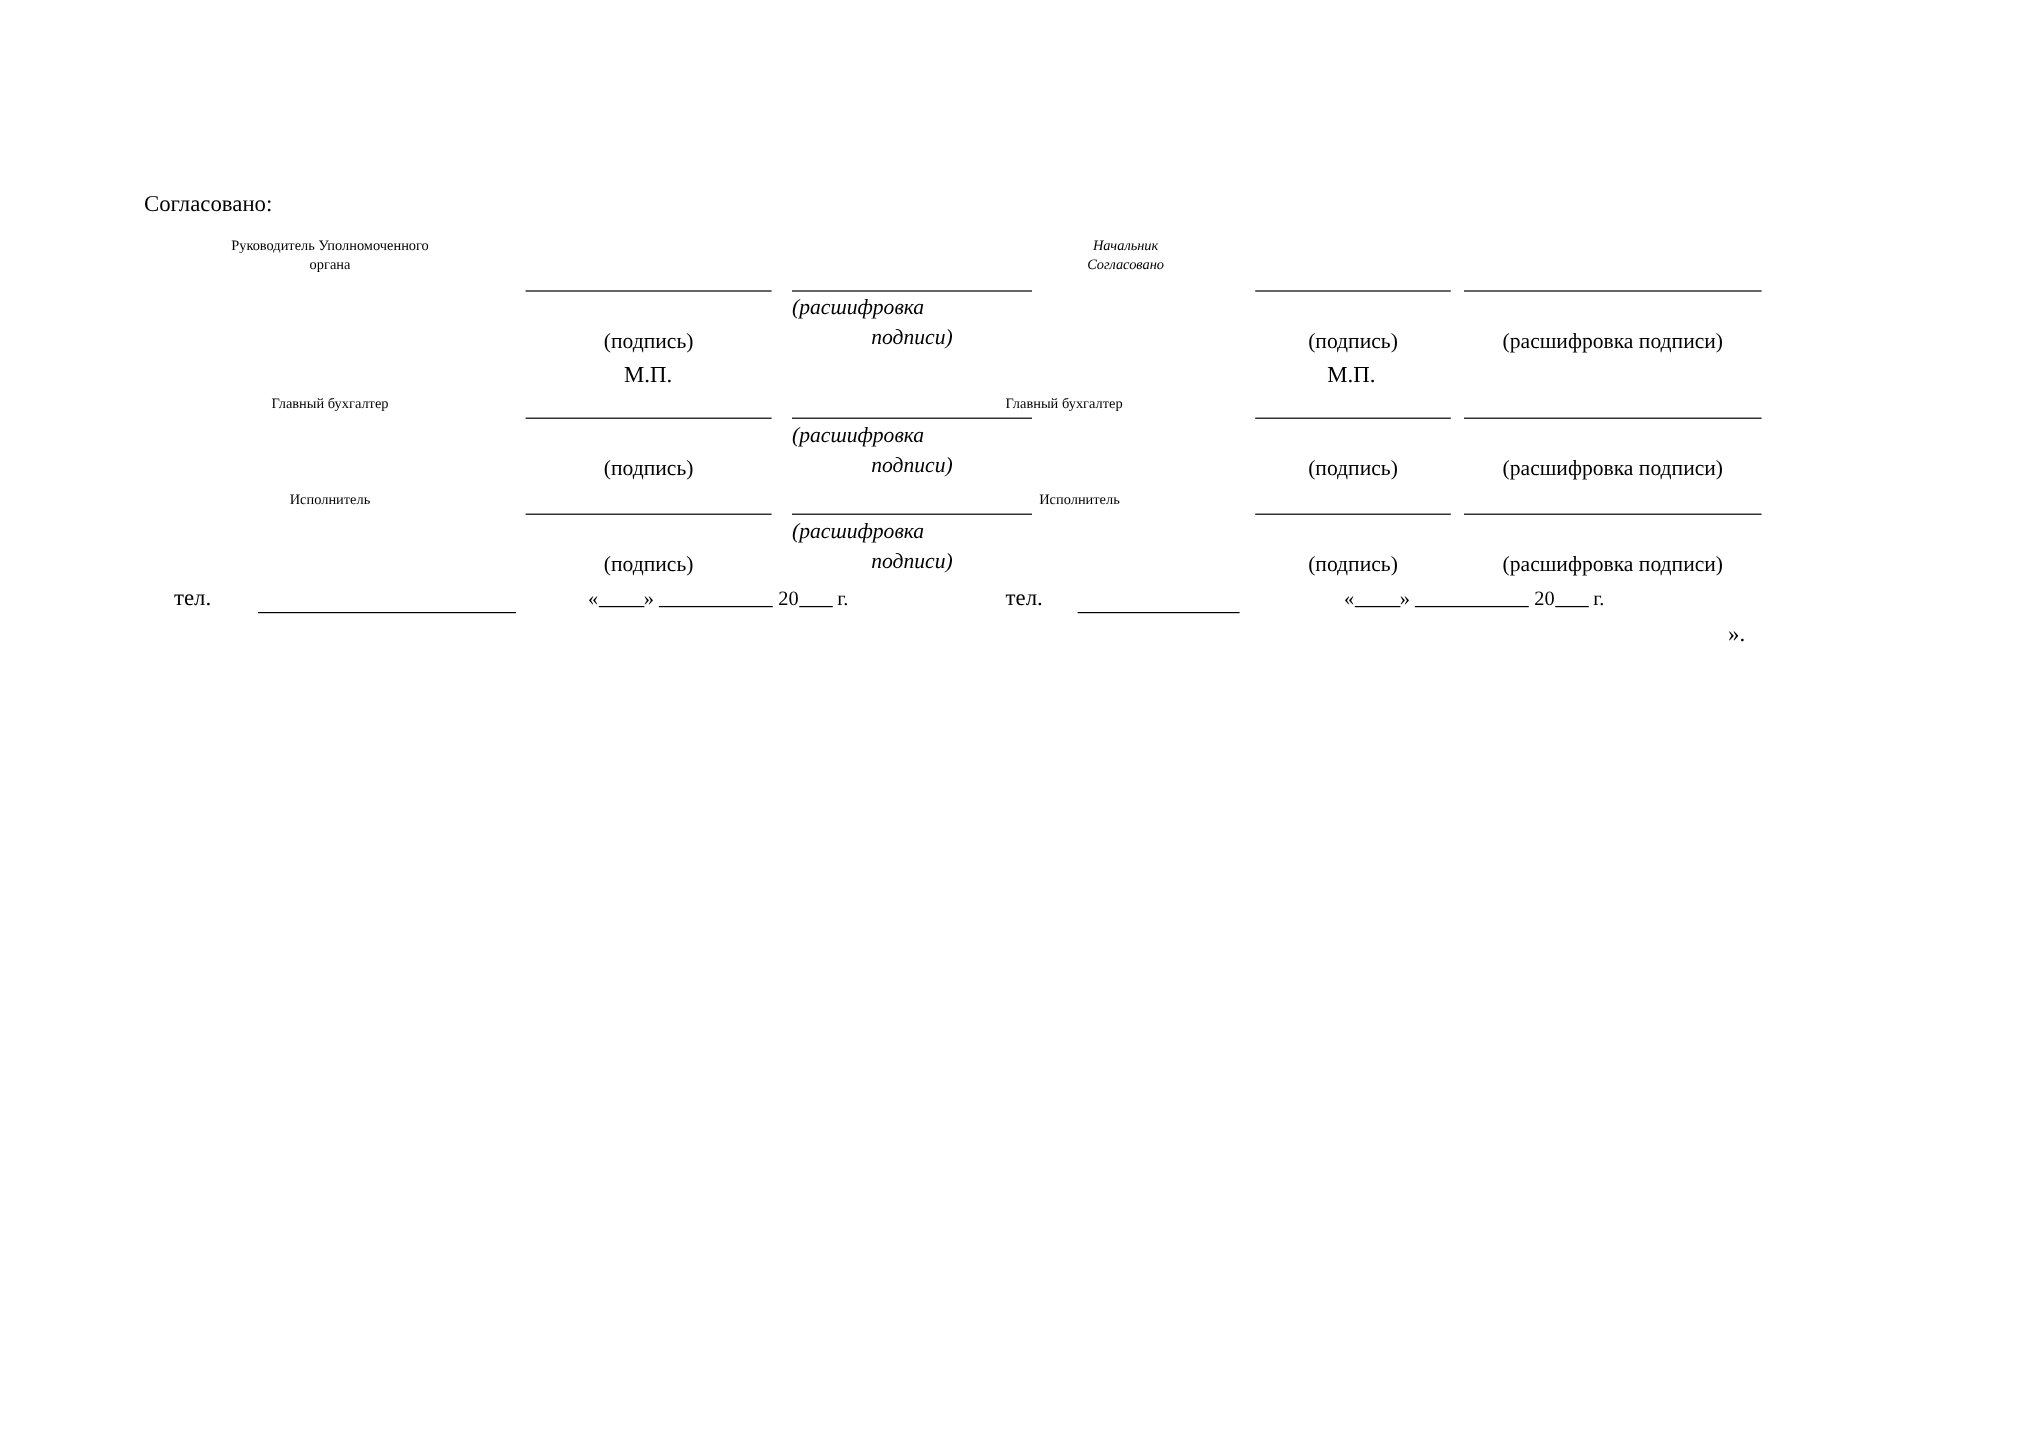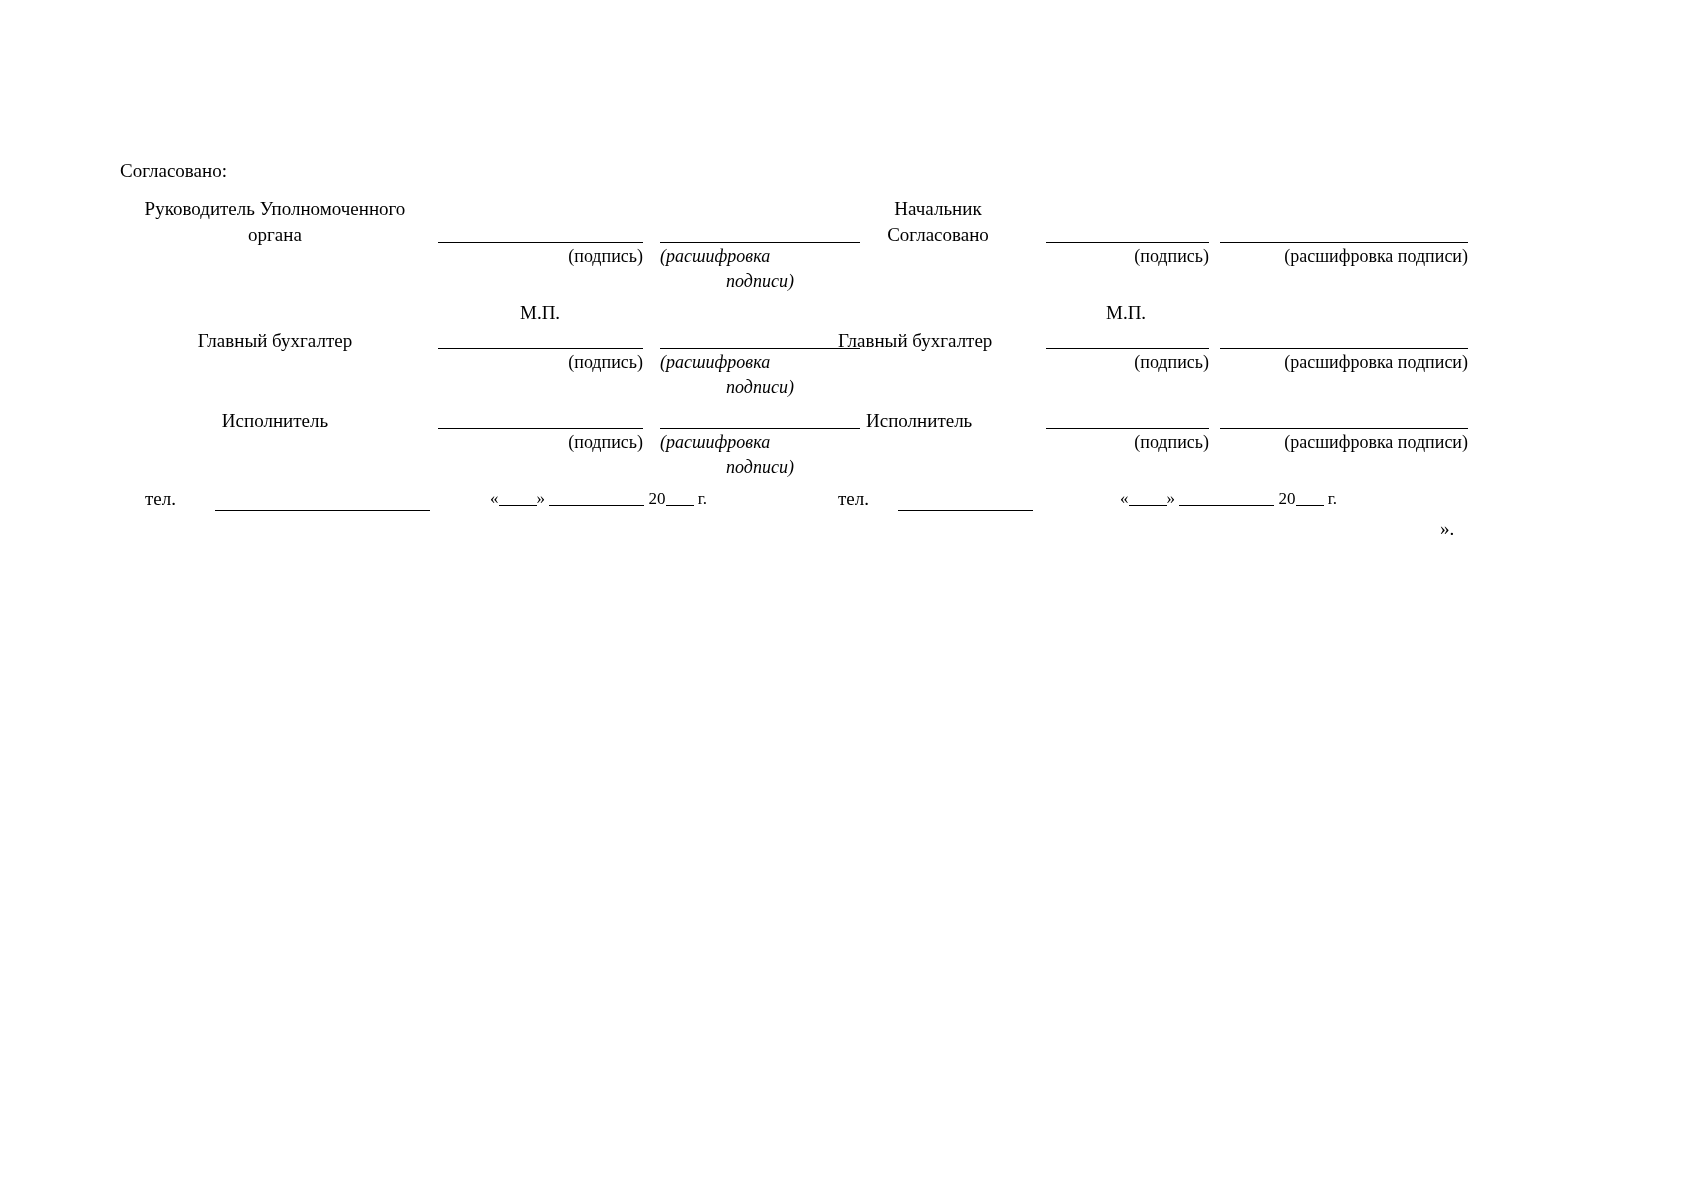--- a/index.html
+++ b/index.html
@@ -49,21 +49,21 @@
   .row {
     position: relative;
     width: 100%;
   }
 
   
   .role {
     position: absolute;
     text-align: center;
     line-height: 1.35;
-    font-size: 19px;
+    font-size: 12px;
   }
 
   .col-left .role {
     left: 0;
     width: 310px;
   }
   .col-right .role {
     left: 0;
     width: 200px;
   }
@@ -75,21 +75,22 @@
   .line {
     border-bottom: 1px solid #000;
     height: 0;
   }
   .caption {
     font-size: 18px;
     line-height: 1.25;
     padding-top: 2px;
   }
   .caption.center {
-    text-align: right;
+    text-align: center;
+    margin-top: 28px;
   }
 
   
   .col-left .f-sign { left: 318px; width: 205px; }
   .col-left .f-decode { left: 540px; width: 200px; font-style: italic; }
   
   .col-right .f-sign { left: 208px; width: 163px; }
   .col-right .f-decode { left: 382px; width: 248px; }
 
   .mp {
@@ -204,21 +205,21 @@
       <span>«</span><span class="u-sm"></span><span>»</span>
       <span class="u-md"></span>
       <span>20</span><span class="u-xs"></span>
       <span>г.</span>
     </div>
   </div>
 
   <div class="col-right">
 
     <div class="row">
-      <div class="role" style="top:0;">
+      <div class="role" style="top:0;font-style:italic;">
         <div>Начальник</div>
         <div>Согласовано</div>
       </div>
       <div class="field f-sign" style="top:46px;">
         <div class="line"></div>
         <div class="caption center">(подпись)</div>
       </div>
       <div class="field f-decode" style="top:46px;">
         <div class="line"></div>
         <div class="caption center">(расшифровка подписи)</div>

